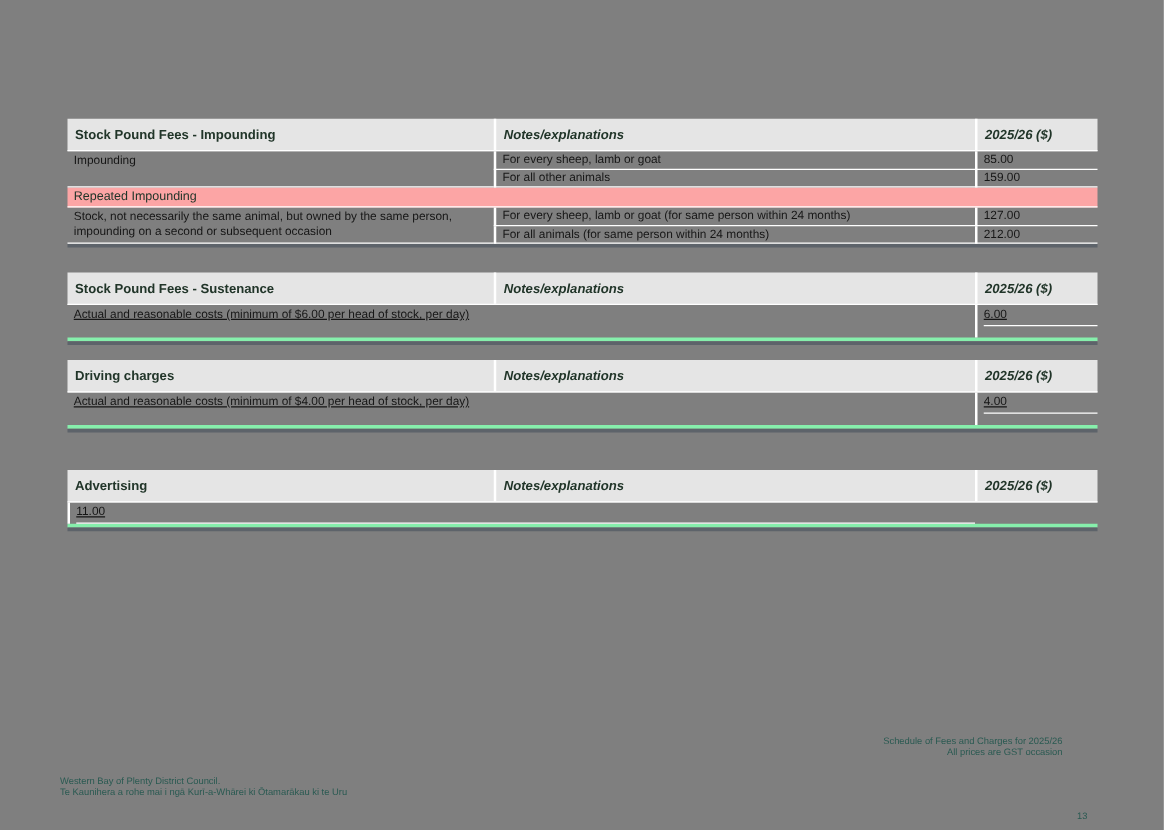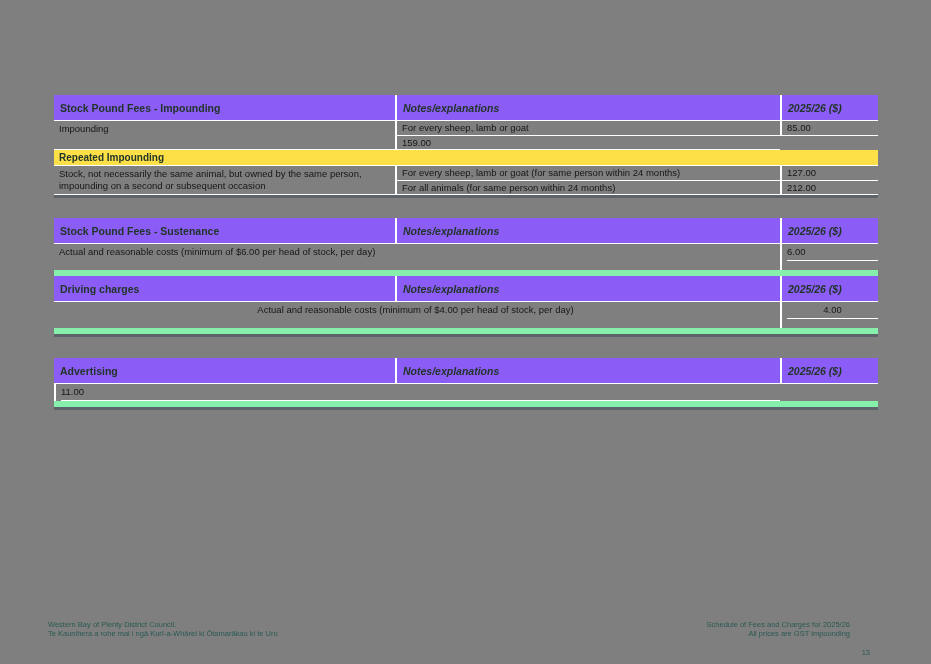--- a/index.html
+++ b/index.html
@@ -1,63 +1,64 @@
 <!DOCTYPE html>
 <html><head>
 <meta charset="utf-8">
 <style>
   html,body{margin:0;padding:0;}
   body{font-family:"Liberation Sans","DejaVu Sans",sans-serif;}
   .page{position:relative;width:931px;height:664px;background:#7f7f7f;overflow:hidden;}
 
   .fee-table{position:absolute;left:54px;width:824px;color:#161616;}
-  .thead{display:grid;grid-template-columns:341px 385px 98px;background:#8b5cf6;
+  .thead{display:grid;grid-template-columns:341px 385px 98px;background:#e5e5e5;
          height:25px;align-items:center;font-weight:bold;font-size:10.5px;color:#213529;
          border-bottom:1px solid #fff;}
   .thead .hcell{padding-left:6px;height:100%;display:flex;align-items:center;box-sizing:border-box;}
   .thead .hcell + .hcell{border-left:2px solid #fff;font-style:italic;}
 
   .block{display:grid;grid-template-columns:341px 385px 98px;font-size:9.5px;}
   .desc{padding:2px 8px 0 5px;line-height:12px;box-sizing:border-box;}
   .note,.fee{border-bottom:1px solid #fff;border-left:2px solid #fff;
              padding-left:5px;line-height:14px;box-sizing:border-box;
              display:flex;align-items:center;text-align:center;}
   .block .bottomline{border-bottom:1px solid #fff;}
 
-  .subheader{background:#fde047;font-weight:bold;font-size:10px;color:#213529;
+  .subheader{background:#fca5a5;font-weight:normal;font-size:10px;color:#213529;
              height:16px;line-height:16px;padding-left:5px;border-bottom:1px solid #fff;
              box-sizing:border-box;}
 
-  .block2{display:grid;grid-template-columns:726px 98px;font-size:9.5px;border-bottom:6px solid #86efac;}
+  .block2{display:grid;grid-template-columns:726px 98px;font-size:9.5px;border-bottom:3px solid #86efac;text-decoration:underline;}
   .desc2{padding:2px 8px 2px 5px;line-height:12px;min-height:26px;box-sizing:border-box;}
   .fee2{border-left:2px solid #fff;padding-left:5px;box-sizing:border-box;}
   .fee2 .feeinner{height:16px;line-height:15px;border-bottom:1px solid #fff;}
 
   .darkrule{height:3px;background:#5d636a;}
 
   .footer{position:absolute;font-size:7.5px;color:#2a5a52;line-height:9px;}
   .footer-left{left:48px;top:620px;text-align:left;}
-  .footer-right{right:81px;top:620px;text-align:right;}
+  .footer-right{right:81px;top:588px;text-align:right;}
   .page-number{position:absolute;right:61px;top:620px;font-size:7.5px;color:#2a5a52;margin-top:28px;}
 </style>
 </head>
 <body>
 
 <div class="page">
 
   <div class="fee-table" style="top:95px;">
     <div class="thead">
       <div class="hcell">Stock Pound Fees - Impounding</div>
       <div class="hcell">Notes/explanations</div>
       <div class="hcell">2025/26 ($)</div>
     </div>
     <div class="block" style="grid-template-rows:15px 14px;">
       <div class="desc bottomline" style="grid-row:1/3;">Impounding</div>
       <div class="note">For every sheep, lamb or goat</div>
       <div class="fee">85.00</div>
+      <div class="note">For all other animals</div>
       <div class="fee">159.00</div>
     </div>
     <div class="subheader">Repeated Impounding</div>
     <div class="block" style="grid-template-rows:15px 14px;">
       <div class="desc bottomline" style="grid-row:1/3;">Stock, not necessarily the same animal, but owned by the same person, impounding on a second or subsequent occasion</div>
       <div class="note">For every sheep, lamb or goat (for same person within 24 months)</div>
       <div class="fee">127.00</div>
       <div class="note">For all animals (for same person within 24 months)</div>
       <div class="fee">212.00</div>
     </div>
@@ -72,52 +73,52 @@
     </div>
     <div class="block2">
       <div class="desc2">Actual and reasonable costs (minimum of $6.00 per head of stock, per day)</div>
       <div class="fee2">
         <div class="feeinner">6.00</div>
       </div>
     </div>
     <div class="darkrule"></div>
   </div>
 
-  <div class="fee-table" style="top:276px;text-align:center;">
+  <div class="fee-table" style="top:288px;">
     <div class="thead">
       <div class="hcell">Driving charges</div>
       <div class="hcell">Notes/explanations</div>
       <div class="hcell">2025/26 ($)</div>
     </div>
     <div class="block2">
       <div class="desc2">Actual and reasonable costs (minimum of $4.00 per head of stock, per day)</div>
       <div class="fee2">
         <div class="feeinner">4.00</div>
       </div>
     </div>
     <div class="darkrule"></div>
   </div>
 
-  <div class="fee-table" style="top:358px;">
+  <div class="fee-table" style="top:376px;">
     <div class="thead">
       <div class="hcell">Advertising</div>
       <div class="hcell">Notes/explanations</div>
       <div class="hcell">2025/26 ($)</div>
     </div>
     <div class="block2">
       <div class="fee2">
         <div class="feeinner">11.00</div>
       </div>
     </div>
     <div class="darkrule"></div>
   </div>
 
   <div class="footer footer-left">
     <div>Western Bay of Plenty District Council.</div>
     <div>Te Kaunihera a rohe mai i ngā Kurī-a-Whārei ki Ōtamarākau ki te Uru</div>
   </div>
   <div class="footer footer-right">
     <div>Schedule of Fees and Charges for 2025/26</div>
-    <div>All prices are GST impounding</div>
+    <div>All prices are GST occasion</div>
   </div>
   <div class="page-number">13</div>
 
 </div>
 
 </body></html>

